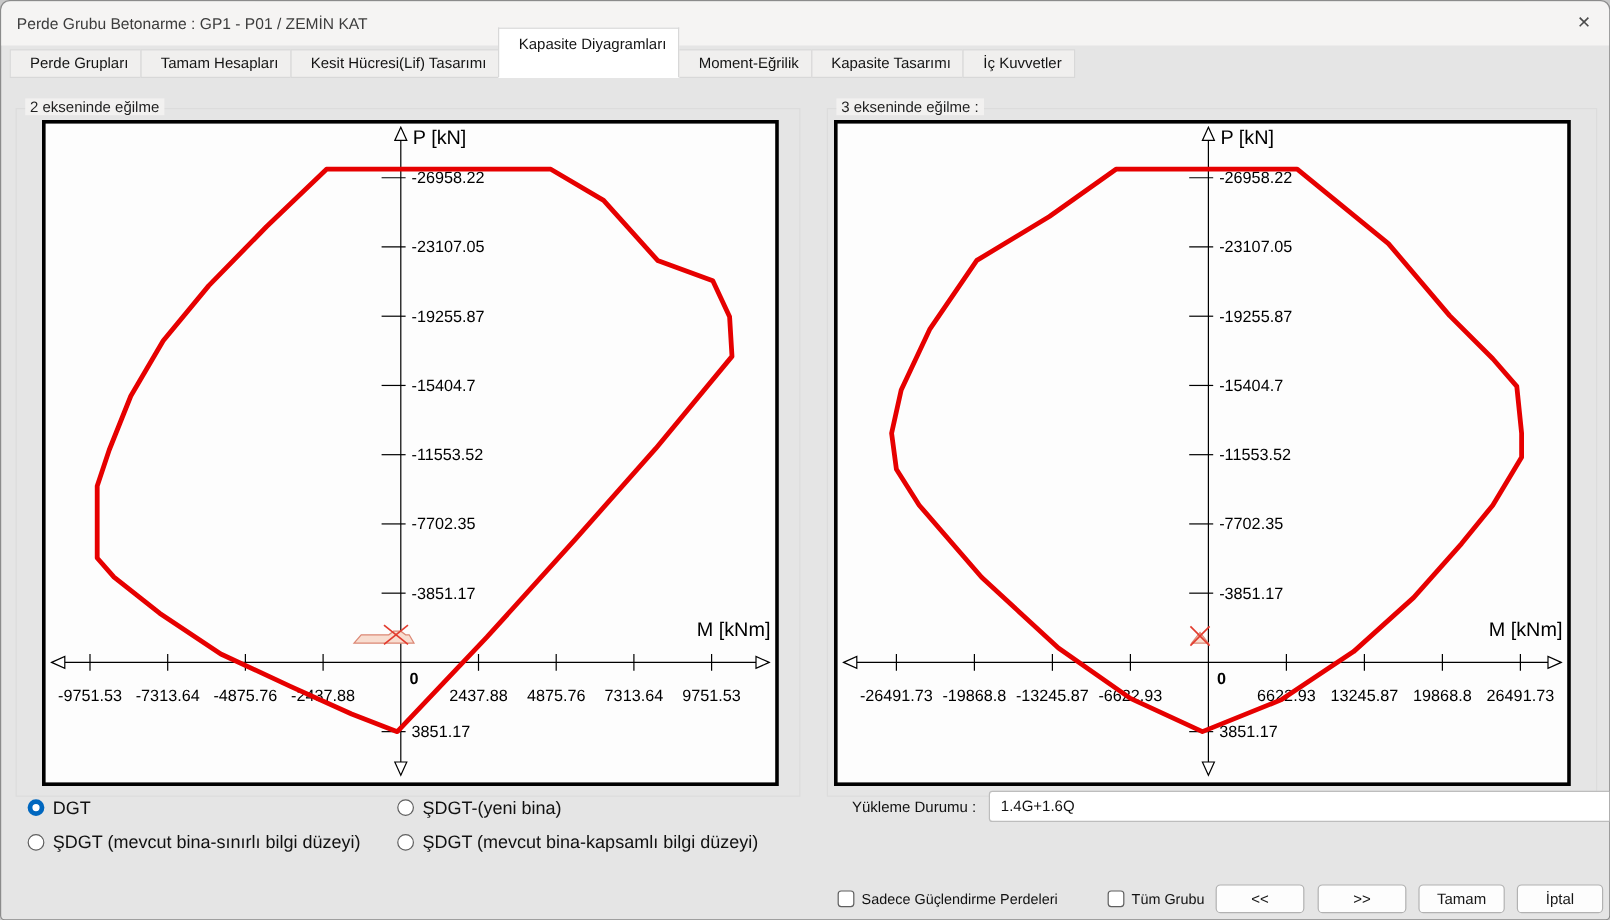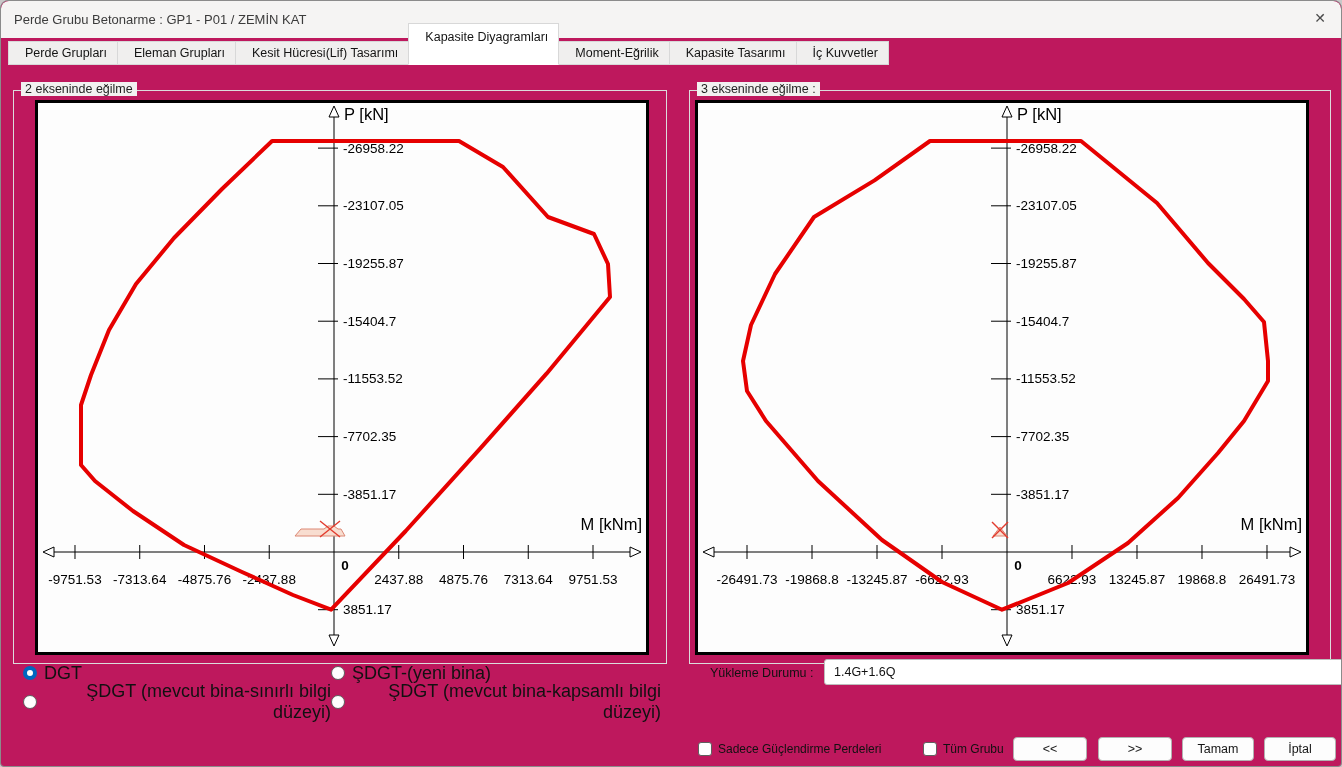--- a/index.html
+++ b/index.html
@@ -1,20 +1,20 @@
 <!DOCTYPE html>
 <html><head>
 <meta charset="utf-8">
 <style>
   html,body{margin:0;padding:0;background:#c8c8c8;}
   *{box-sizing:border-box;}
   .window{
     position:relative;width:1342px;height:767px;
-    background:#be185d;border:1px solid #8b8b8b;border-radius:8px 8px 4px 4px;
-    font-family:"Liberation Sans",sans-serif;overflow:hidden;text-align:right;
+    background:#e5e5e5;border:1px solid #8b8b8b;border-radius:8px 8px 4px 4px;
+    font-family:"Liberation Sans",sans-serif;overflow:hidden;
   }
   .titlebar{
     position:absolute;left:0;top:0;width:100%;height:37px;
     background:#f5f4f3;border-radius:8px 8px 0 0;
     display:flex;align-items:center;padding-left:13px;
   }
   .title{font-size:13px;color:#3c3c3c;}
   .close{
     position:absolute;right:9px;top:5px;width:24px;height:24px;
     display:flex;align-items:center;justify-content:center;
@@ -44,21 +44,21 @@
   .gb-left .chart-frame{left:21px;}
   .gb-right .chart-frame{left:5px;}
   .chart-frame svg{display:block;}
   .radio-grid{
     position:absolute;left:22px;top:664px;width:640px;
     display:grid;grid-template-columns:308px 330px;row-gap:13px;
   }
   .opt{display:flex;align-items:center;gap:7px;height:16px;}
   .radio{width:14px;height:14px;border-radius:50%;background:#fff;border:1px solid #5f5f5f;flex:0 0 auto;}
   .radio.checked{border:4px solid #0067bf;}
-  .opt .lbl{font-size:18px;color:#111;}
+  .opt .lbl{font-size:15px;color:#111;}
   .lc-label{position:absolute;left:709px;top:665px;font-size:12.5px;color:#111;}
   .combo{
     position:absolute;left:823px;top:658px;width:572px;height:26px;
     background:#fff;border:1px solid #bdbdbd;border-radius:3px;
     display:flex;align-items:center;padding-left:9px;font-size:12.5px;color:#111;
   }
   .combo .chev{position:absolute;right:11px;top:9px;}
   .chk{position:absolute;display:flex;align-items:center;gap:6px;height:18px;}
   .chkbox{width:14px;height:14px;border:1px solid #5f5f5f;border-radius:3px;background:#fff;flex:0 0 auto;}
   .chk .lbl{font-size:12px;color:#111;}
@@ -74,21 +74,21 @@
 
   <div class="titlebar">
     <span class="title">Perde Grubu Betonarme  :  GP1 - P01 / ZEMİN KAT</span>
     <div class="close">
       <span>✕</span>
     </div>
   </div>
 
   <div class="tabstrip" id="tabstrip">
       <div class="tab">Perde Grupları</div>
-      <div class="tab">Eleman Grupları</div>
+      <div class="tab">Tamam Hesapları</div>
       <div class="tab">Kesit Hücresi(Lif) Tasarımı</div>
       <div class="tab active">Kapasite Diyagramları</div>
       <div class="tab">Moment-Eğrilik</div>
       <div class="tab">Kapasite Tasarımı</div>
       <div class="tab">İç Kuvvetler</div>
     </div>
 
   <div class="groupbox gb-left">
     <span class="legend">2 ekseninde eğilme</span>
     <div class="chart-frame" id="chart0">

